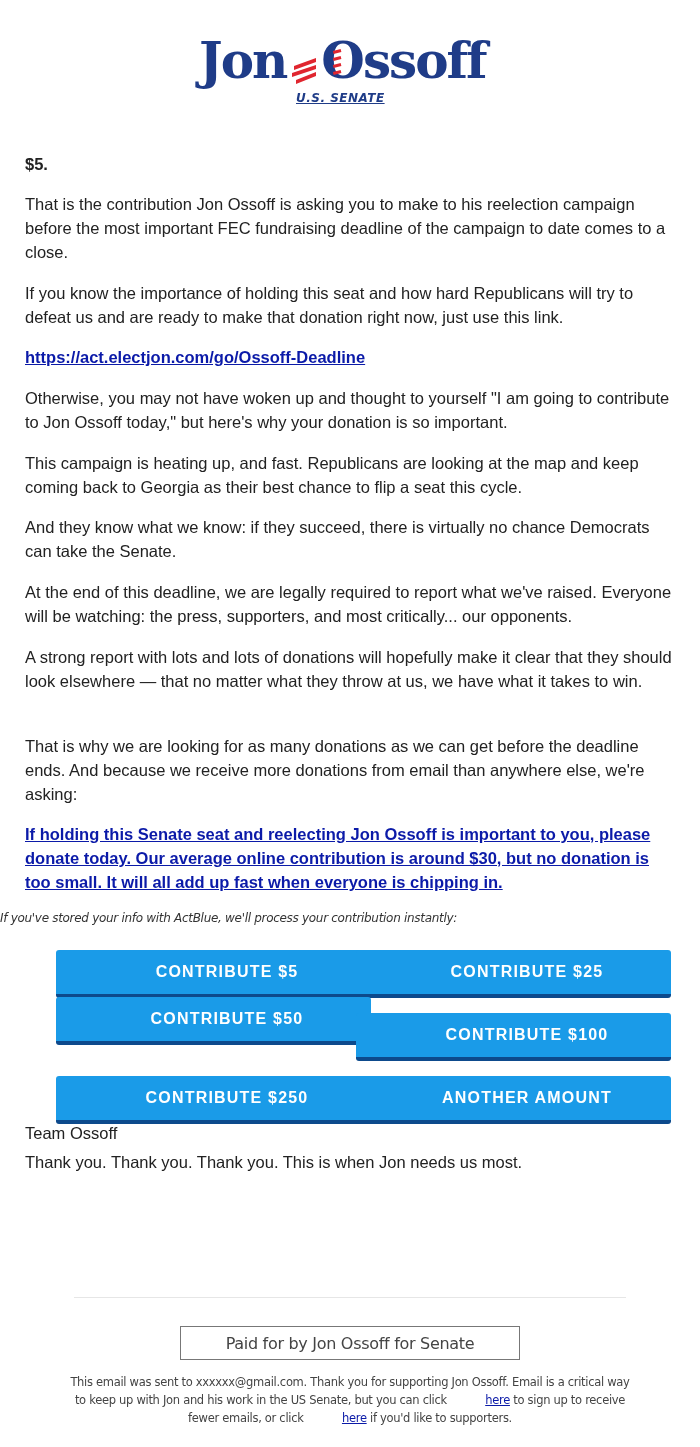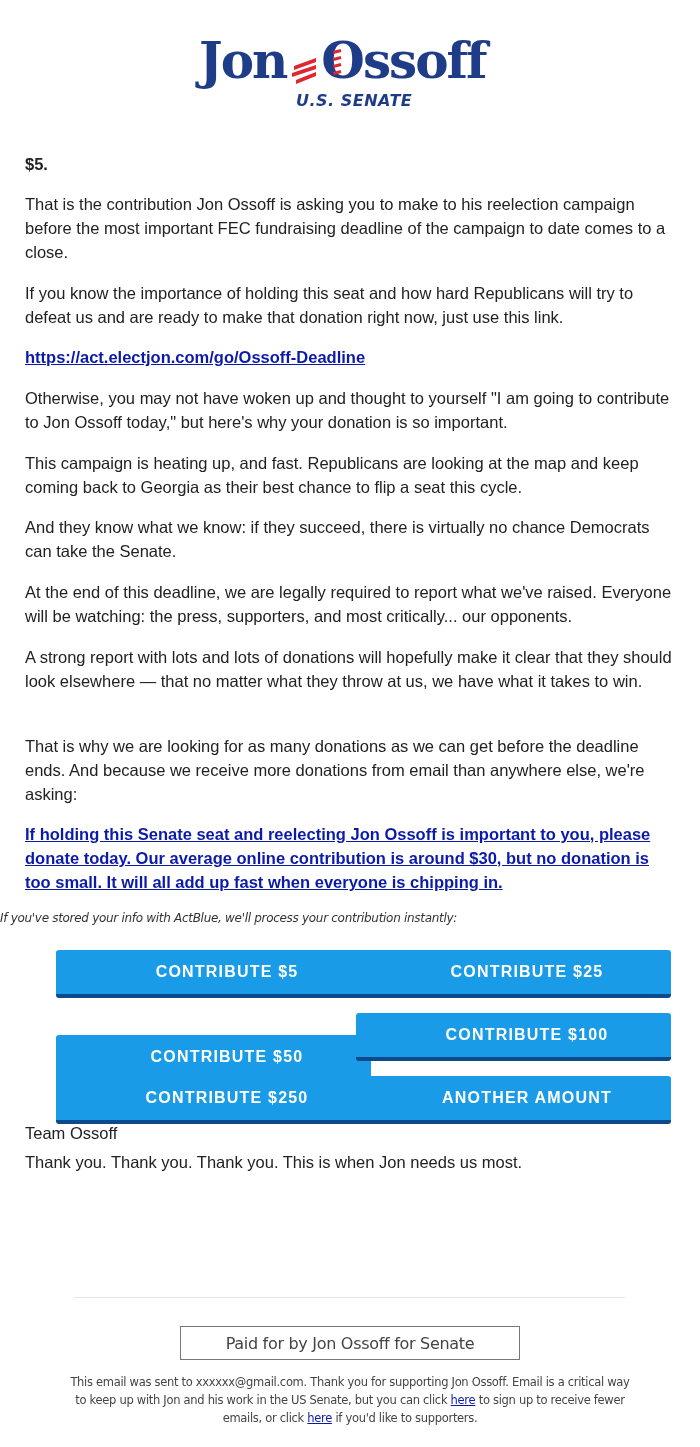--- a/index.html
+++ b/index.html
@@ -7,39 +7,39 @@
          font-family: "Liberation Sans", sans-serif; color: #222222; }
   .logo { position: absolute; left: 0; top: 34px; width: 636px; height: 80px; }
   .logo-main { position: absolute; left: 199px; top: 0; height: 54px; display: flex; align-items: flex-end;
                font-family: "DejaVu Serif", serif; font-weight: bold; font-size: 50px; color: #1f3c88;
                letter-spacing: -2px; line-height: 54px; }
   .logo-jon { display: inline-block; }
   .logo-stripes { display: inline-block; width: 30px; height: 44px; margin: 0 1px 0 4px; }
   .logo-oss { display: inline-block; position: relative; }
   .logo-o-stripes { position: absolute; left: 11px; top: 14px; width: 10px; height: 30px; }
   .logo-sub { position: absolute; left: 296px; top: 57px; font-family: "DejaVu Sans", sans-serif;
-              font-weight: bold; font-style: italic; font-size: 16px; color: #1f3c88; letter-spacing: 0.5px; }
+              font-weight: bold; font-style: italic; font-size: 12px; color: #1f3c88; letter-spacing: 0.5px; text-decoration: underline; }
 
   p.t { margin: 0; font-size: 16.5px; line-height: 24px; color: #222222; position: absolute; left: 25px; width: 650px; }
   p.lead { font-weight: bold; }
   a.lnk { color: #1a0dab; color: #0b1aa8; font-weight: bold; text-decoration: underline; }
   .cta { font-size: 16.5px; line-height: 24px; font-weight: bold; color: #0b1aa8; text-decoration: underline; }
   .note { position: absolute; left: 0; width: 700px; top: 911px; text-align: left; font-size: 12px;
           font-style: italic; color: #333; font-family: "DejaVu Sans", sans-serif; letter-spacing: -0.3px; }
 
   .btn { position: absolute; width: 288px; height: 44px; background: #1a9be8; border-bottom: 4px solid #0d4a8c;
          border-radius: 3px; color: #ffffff; font-weight: bold; font-size: 16px; letter-spacing: 1.2px;
          display: flex; align-items: center; justify-content: center; cursor: pointer; padding-left: 27px; }
   .hr { position: absolute; left: 74px; width: 552px; top: 1297px; height: 1px; background: #e6e6e6; }
   .paid { position: absolute; left: 180px; top: 1326px; width: 338px; height: 32px; border: 1px solid #777;
           display: flex; align-items: center; justify-content: center; font-size: 16px; color: #444;
           font-family: "DejaVu Sans", sans-serif; letter-spacing: -0.3px; }
   .foot { position: absolute; left: 70px; width: 560px; top: 1373px; text-align: center; font-size: 11.5px;
           line-height: 18px; color: #444; font-family: "DejaVu Sans", sans-serif; letter-spacing: -0.3px; }
-  .foot a { color: #0b1aa8; text-decoration: underline; }
+  .foot a { color: #0b1aa8; text-decoration: underline; margin-left: 35px; }
 </style>
 </head>
 <body>
 
 <div class="logo">
   <div class="logo-main">
     <span class="logo-jon">Jon</span>
     <svg class="logo-stripes" viewBox="0 0 30 44">
       <polygon points="4,22 26,14 26,18 4,26" fill="#e0262f"></polygon>
       <polygon points="2,29 26,21 26,25 2,33" fill="#e0262f"></polygon>
@@ -71,21 +71,21 @@
 <p class="t" style="top:645px">A strong report with lots and lots of donations will hopefully make it clear that they should look elsewhere — that no matter what they throw at us, we have what it takes to win.</p>
 <p class="t" style="top:734px">That is why we are looking for as many donations as we can get before the deadline ends. And because we receive more donations from email than anywhere else, we're asking:</p>
 <p class="t" style="top:822px">
   <a class="cta">If holding this Senate seat and reelecting Jon Ossoff is important to you, please donate today. Our average online contribution is around $30, but no donation is too small. It will all add up fast when everyone is chipping in.</a>
 </p>
 
 <div class="note">If you've stored your info with ActBlue, we'll process your contribution instantly:</div>
 
 <div class="btn" style="left:56px;top:950px">CONTRIBUTE $5</div>
 <div class="btn" style="left:356px;top:950px">CONTRIBUTE $25</div>
-<div class="btn" style="left:56px;top:1035px">CONTRIBUTE $50</div>
+<div class="btn" style="left:56px;top:997px">CONTRIBUTE $50</div>
 <div class="btn" style="left:356px;top:1013px">CONTRIBUTE $100</div>
 <div class="btn" style="left:56px;top:1076px">CONTRIBUTE $250</div>
 <div class="btn" style="left:356px;top:1076px">ANOTHER AMOUNT</div>
 
 <p class="t" style="top:1150px">Thank you. Thank you. Thank you. This is when Jon needs us most.</p>
 <p class="t" style="top:1121px">Team Ossoff</p>
 
 <div class="hr"></div>
 <div class="paid">Paid for by Jon Ossoff for Senate</div>
 <div class="foot">

